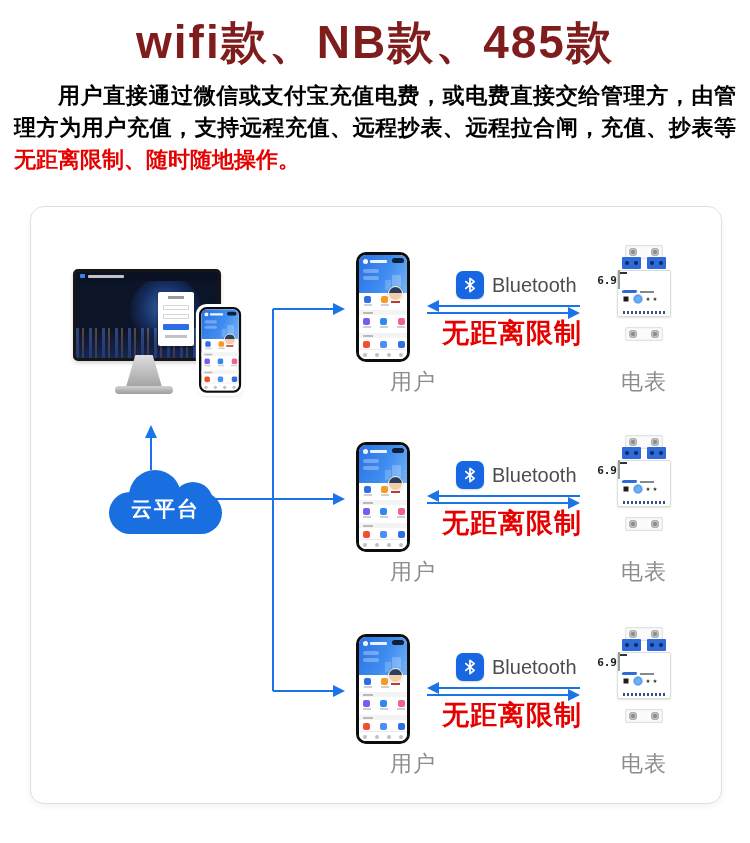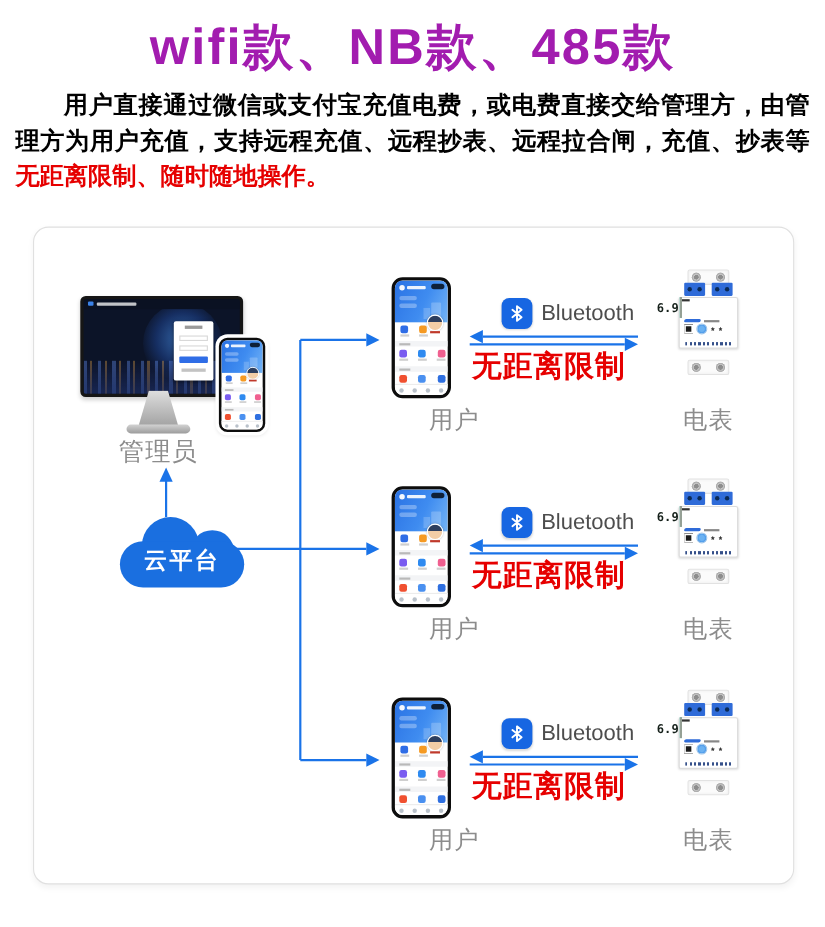--- a/index.html
+++ b/index.html
@@ -3,21 +3,21 @@
 <meta charset="utf-8">
 <style>
   html,body{margin:0;padding:0;}
   body{
     width:750px;height:843px;position:relative;overflow:hidden;
     background:#ffffff;font-family:"Liberation Sans",sans-serif;color:#000;
   }
   
   .page-title{
     margin:14px 0 0;text-align:center;font-size:46px;font-weight:700;
-    letter-spacing:2px;color:#a21caf;line-height:56px;
+    letter-spacing:2px;color:#7f1d1d;line-height:56px;
   }
   .intro{
     margin:10px 14px 12px;font-size:22px;line-height:32px;font-weight:700;
     text-align:justify;text-indent:2em;
   }
   .intro .hl{color:#e60000;}
   
   .board{
     position:absolute;left:30px;top:206px;width:690px;height:596px;
     background:#fff;border:1px solid #e0e0e0;border-radius:14px;
@@ -61,21 +61,21 @@
   .row{position:absolute;inset:0;pointer-events:none;}
   .phone-slot{position:absolute;left:325px;top:calc(var(--cy) - 57px);width:54px;height:110px;}
   .phone-slot.admin{left:168px;top:100px;transform:scale(.78);transform-origin:top left;z-index:3;}
   .phone-slot.admin .phone{box-shadow:0 0 0 4px #fff,0 2px 6px rgba(0,0,0,.25);}
   .node-label{position:absolute;text-align:center;font-size:22px;color:#8c8c8c;letter-spacing:1px;}
   .user-label{left:351px;width:62px;top:calc(var(--cy) + 58px);}
   .meter-label{left:579px;width:68px;top:calc(var(--cy) + 58px);}
   .bt-icon{position:absolute;left:425px;top:calc(var(--cy) - 38px);width:28px;height:28px;border-radius:7px;
     background:#1766e2;display:flex;align-items:center;justify-content:center;box-shadow:0 1px 2px rgba(0,0,0,.15);}
   .bt-text{position:absolute;left:461px;top:calc(var(--cy) - 38px);height:28px;line-height:28px;font-size:20px;color:#4d4d4d;}
-  .limit-text{position:absolute;left:398px;top:calc(var(--cy) + 6px);width:166px;text-align:left;
+  .limit-text{position:absolute;left:398px;top:calc(var(--cy) + 6px);width:166px;text-align:center;
     font-size:27px;font-weight:700;color:#e60000;letter-spacing:1px;}
   .meter-slot{position:absolute;left:585px;top:calc(var(--cy) - 64px);width:56px;height:96px;}
   
   .phone{position:relative;width:54px;height:110px;background:#fff;border:3px solid #0d0d0d;
     border-radius:10px;overflow:hidden;box-sizing:border-box;}
   .ph-header{position:relative;height:38px;background:linear-gradient(115deg,#2a72e4 0%,#3f8cf0 55%,#74b4f6 100%);}
   .ph-u{position:absolute;left:4px;top:4px;width:5px;height:5px;border-radius:50%;background:rgba(255,255,255,.95);}
   .ph-ubar{position:absolute;left:11px;top:5px;width:17px;height:3px;background:rgba(255,255,255,.9);border-radius:1px;}
   .ph-cam{position:absolute;right:3px;top:3px;width:12px;height:5px;background:#0e2038;border-radius:2.5px;}
   .ph-pill{position:absolute;left:4px;width:16px;height:4px;background:rgba(255,255,255,.3);border-radius:2px;}
@@ -217,21 +217,20 @@
       
     </div>
     <div class="ph-nav">
           <i></i>
           <i></i>
           <i></i>
           <i></i>
         </div>
   </div>
 </div>
-  <div class="admin-label">管理员</div>
 
   <div class="cloud">
     <span class="c-b1"></span>
     <span class="c-b2"></span>
     <span class="c-base"></span>
     <span class="c-label">云平台</span>
   </div>
 
   <div class="row" style="--cy:102px">
     <div class="phone-slot">

